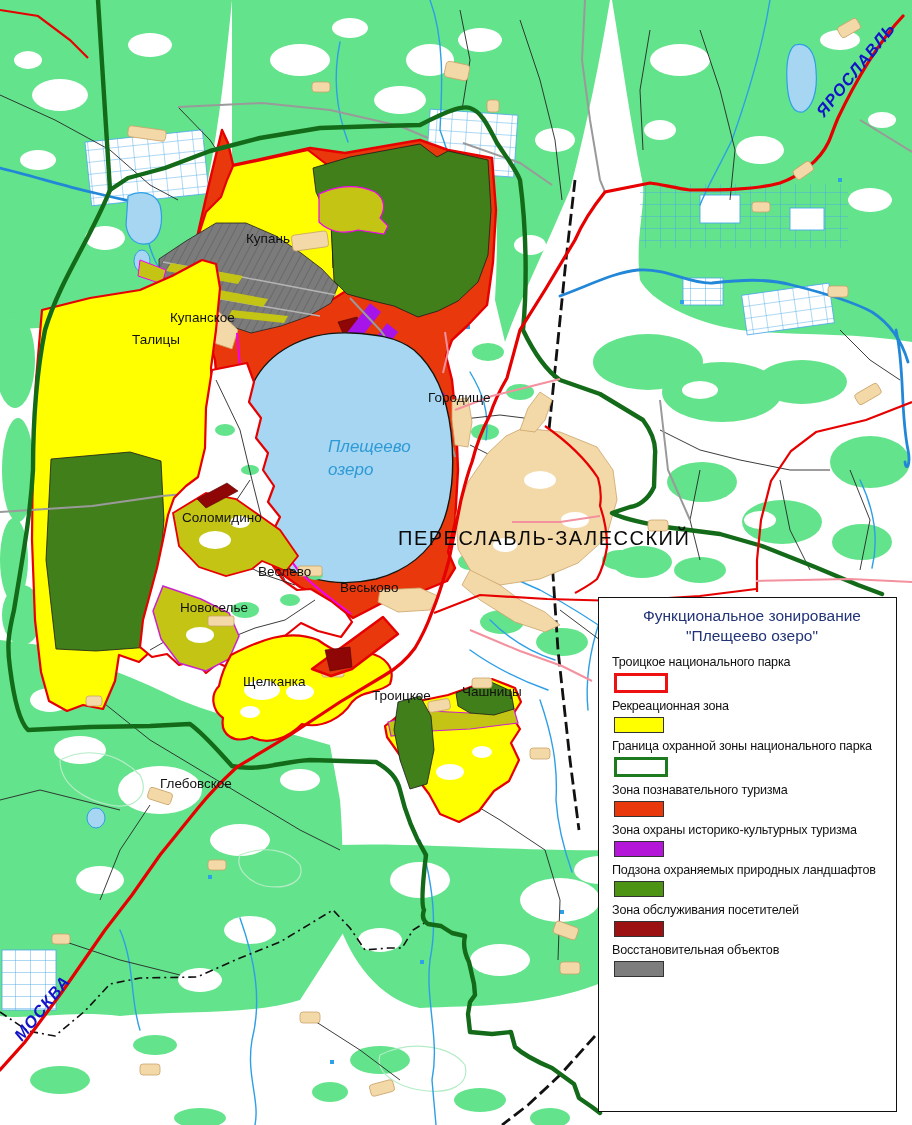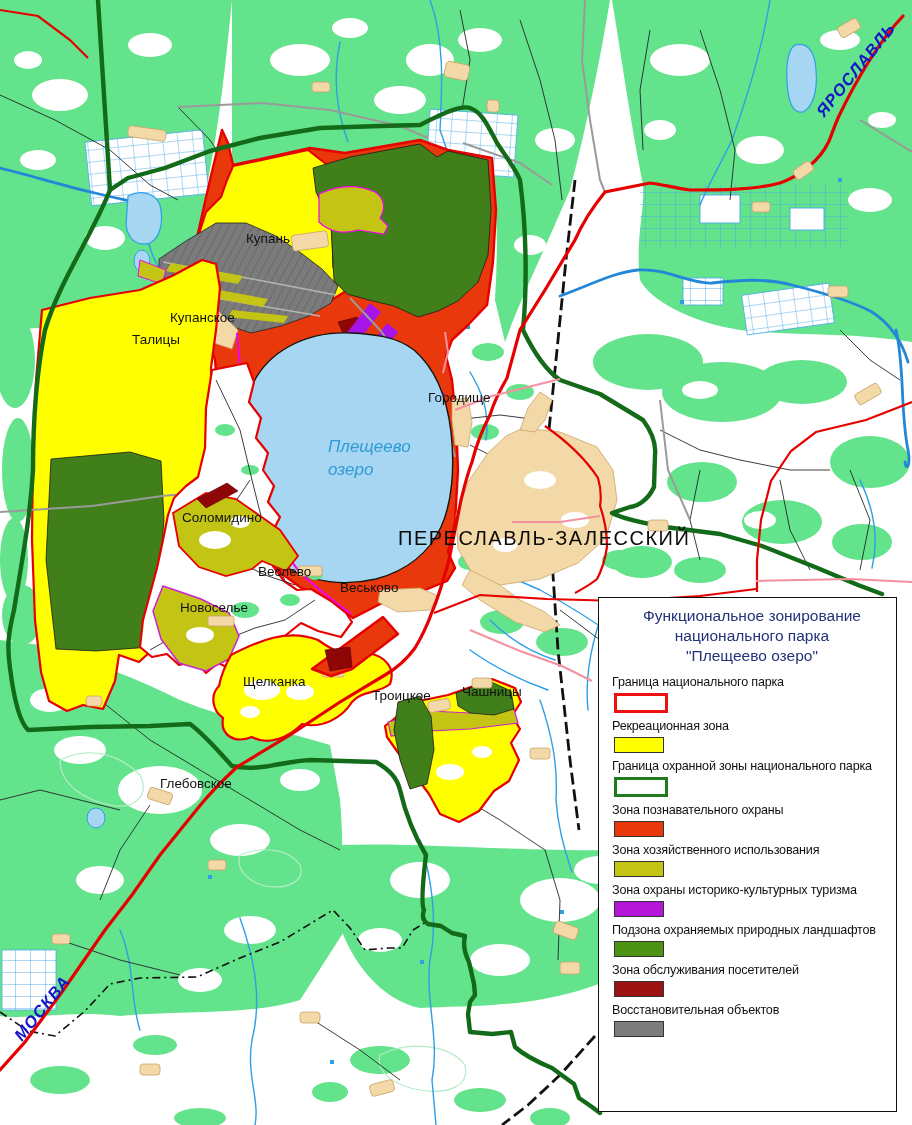--- a/index.html
+++ b/index.html
@@ -387,42 +387,37 @@
     <text class="lbl-lake" x="328" y="452">Плещеево</text>
     <text class="lbl-lake" x="328" y="475">озеро</text>
     <text class="lbl-road" transform="translate(824,118) rotate(-51)">ЯРОСЛАВЛЬ</text>
     <text class="lbl-road" transform="translate(22,1042) rotate(-51)">МОСКВА</text>
   </g>
 </svg>
 
 <div id="legend">
   <div class="ttl">
     <div>Функциональное зонирование</div>
-    <div>национального парка</div>
     <div>"Плещеево озеро"</div>
   </div>
   <div class="li">
-    <div class="ll">Граница национального парка</div>
+    <div class="ll">Троицкое национального парка</div>
     <div class="sw" style="border: 3px solid rgb(238, 17, 17); background: rgb(255, 255, 255);"></div>
   </div>
   <div class="li">
     <div class="ll">Рекреационная зона</div>
     <div class="sw" style="border: 1px solid rgb(51, 51, 51); background: rgb(255, 255, 0);"></div>
   </div>
   <div class="li">
     <div class="ll">Граница охранной зоны национального парка</div>
     <div class="sw" style="border: 3px solid rgb(29, 122, 31); background: rgb(255, 255, 255);"></div>
   </div>
   <div class="li">
-    <div class="ll">Зона познавательного охраны</div>
+    <div class="ll">Зона познавательного туризма</div>
     <div class="sw" style="border: 1px solid rgb(51, 51, 51); background: rgb(232, 56, 12);"></div>
-  </div>
-  <div class="li">
-    <div class="ll">Зона хозяйственного использования</div>
-    <div class="sw" style="border: 1px solid rgb(51, 51, 51); background: rgb(195, 196, 20);"></div>
   </div>
   <div class="li">
     <div class="ll">Зона охраны историко-культурных туризма</div>
     <div class="sw" style="border: 1px solid rgb(51, 51, 51); background: rgb(181, 23, 216);"></div>
   </div>
   <div class="li">
     <div class="ll">Подзона охраняемых природных ландшафтов</div>
     <div class="sw" style="border: 1px solid rgb(51, 51, 51); background: rgb(78, 148, 20);"></div>
   </div>
   <div class="li">

